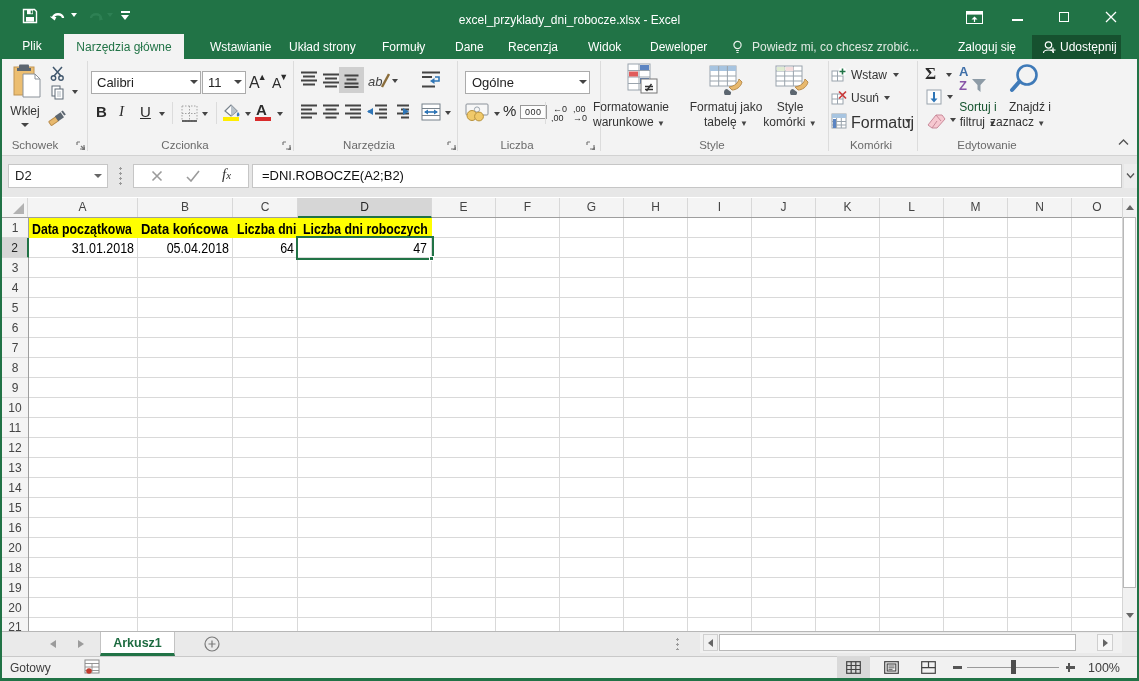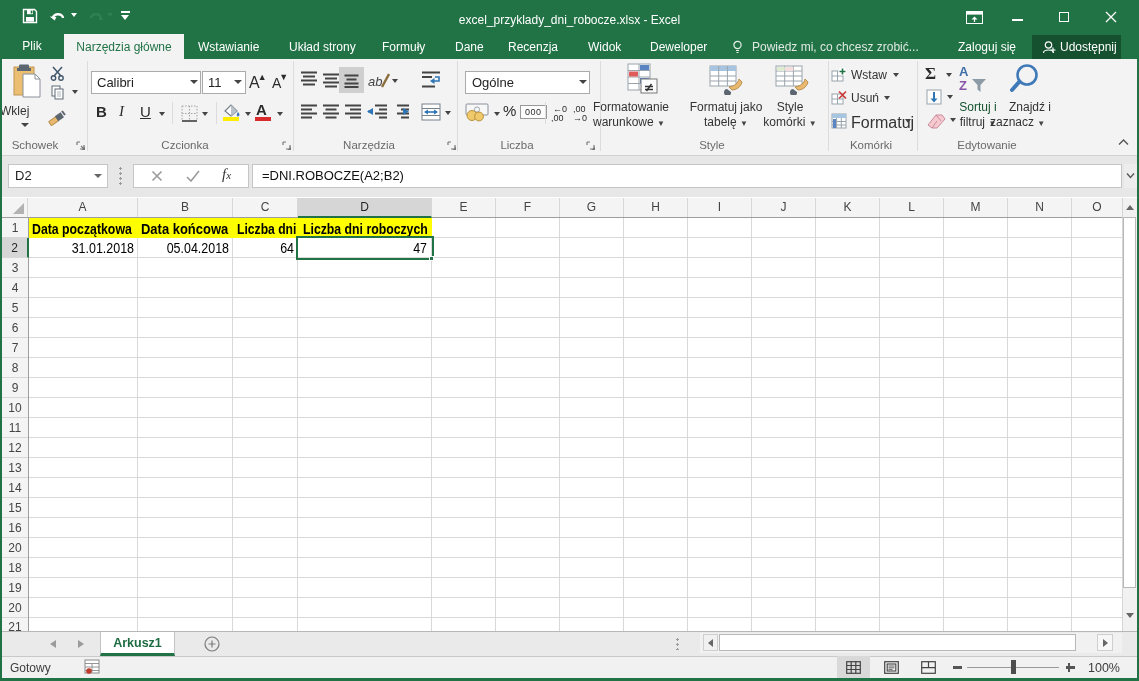--- a/index.html
+++ b/index.html
@@ -45,21 +45,21 @@
 <div class="a" style="left:1012px;top:19px;width:11px;height:1.5px;background:#fff"></div>
 <div class="a" style="left:1059px;top:12px;width:10px;height:10px;border:1.2px solid #fff"></div>
 <svg class="a" style="left:1105px;top:11px" width="12" height="12" viewBox="0 0 12 12">
     <path d="M1 1 L11 11 M11 1 L1 11" stroke="#fff" stroke-width="1.3"></path>
   </svg>
 
 <div class="a" style="left:0;top:35px;width:1139px;height:24px;background:#217346"></div>
 <div class="a tab" style="left:14px;top:39px;width:36px;text-align:center">Plik</div>
 <div class="a" style="left:64px;top:34px;width:120px;height:25px;background:#f3f3f3"></div>
 <div class="a" style="left:64px;top:40px;width:120px;text-align:center;color:#217346;font-size:12px">Narzędzia główne</div>
-<div class="a tab" style="left:198px;top:40px">Wstawianie</div>
+<div class="a tab" style="left:210px;top:40px">Wstawianie</div>
 <div class="a tab" style="left:289px;top:40px">Układ strony</div>
 <div class="a tab" style="left:382px;top:40px">Formuły</div>
 <div class="a tab" style="left:455px;top:40px">Dane</div>
 <div class="a tab" style="left:508px;top:40px">Recenzja</div>
 <div class="a tab" style="left:588px;top:40px">Widok</div>
 <div class="a tab" style="left:650px;top:40px">Deweloper</div>
 <svg class="a" style="left:732px;top:40px" width="11" height="14" viewBox="0 0 11 14">
     <circle cx="5.5" cy="5" r="3.6" fill="none" stroke="#e8f0ea" stroke-width="1.2"></circle>
     <path d="M4 10.5h3M4.5 12.5h2" stroke="#e8f0ea" stroke-width="1.1"></path>
   </svg>
@@ -105,21 +105,21 @@
     <path d="M9 9 L9 5.6 L5.6 9z" fill="#777"></path>
   </svg>
 
 <svg class="a" style="left:12px;top:64px" width="30" height="36" viewBox="0 0 30 36">
     <rect x="2" y="3" width="20" height="28" fill="#ecbe71" stroke="#bf9454"></rect>
     <rect x="7" y="0.5" width="10" height="6" rx="1" fill="#5c6670"></rect>
     <rect x="5" y="4" width="14" height="3" fill="#5c6670"></rect>
     <path d="M11 10 h12 l5 5 v18 h-17z" fill="#fff" stroke="#8a9199"></path>
     <path d="M23 10 v5 h5" fill="none" stroke="#8a9199"></path>
   </svg>
-<div class="a" style="left:0px;top:104px;width:50px;text-align:left;font-size:12px;color:#333">Wklej</div>
+<div class="a" style="left:0px;top:104px;width:50px;text-align:center;font-size:12px;color:#333">Wklej</div>
 <div class="a" style="left:21px;top:123px;border-left:4px solid transparent;border-right:4px solid transparent;border-top:4.5px solid #444"></div>
 <svg class="a" style="left:50px;top:66px" width="17" height="15" viewBox="0 0 17 15">
     <path d="M3 1 L11 10 M12 1 L4 10" stroke="#41576d" stroke-width="1.5"></path>
     <circle cx="3.5" cy="12" r="2.2" fill="none" stroke="#41576d" stroke-width="1.4"></circle>
     <circle cx="11" cy="12" r="2.2" fill="none" stroke="#41576d" stroke-width="1.4"></circle>
   </svg>
 <svg class="a" style="left:51px;top:85px" width="14" height="15" viewBox="0 0 14 15">
     <rect x="1" y="1" width="8" height="10" fill="#fff" stroke="#5e6b76"></rect>
     <rect x="4" y="4" width="8" height="10" fill="#fff" stroke="#5e6b76"></rect>
     <path d="M6 7h4M6 9h4M6 11h4" stroke="#9aa4ad" stroke-width="0.8"></path>

